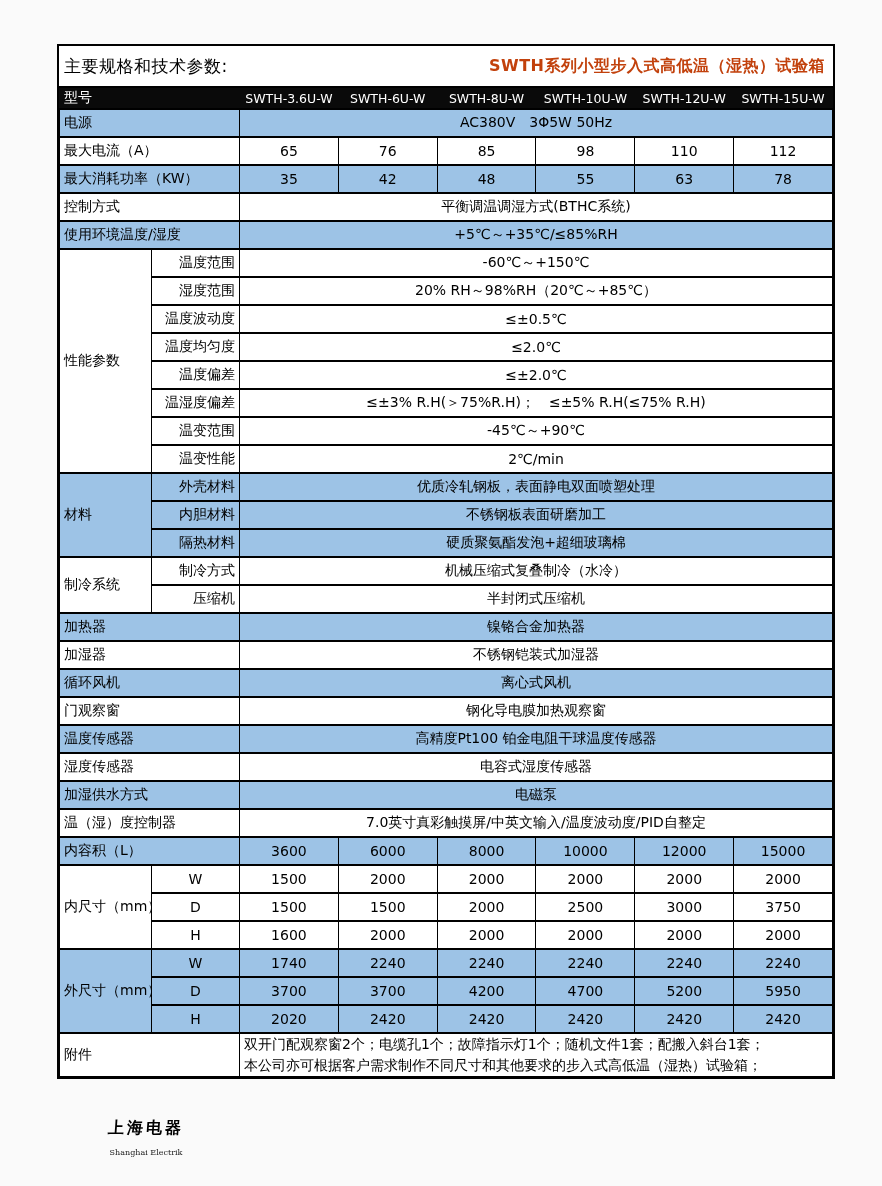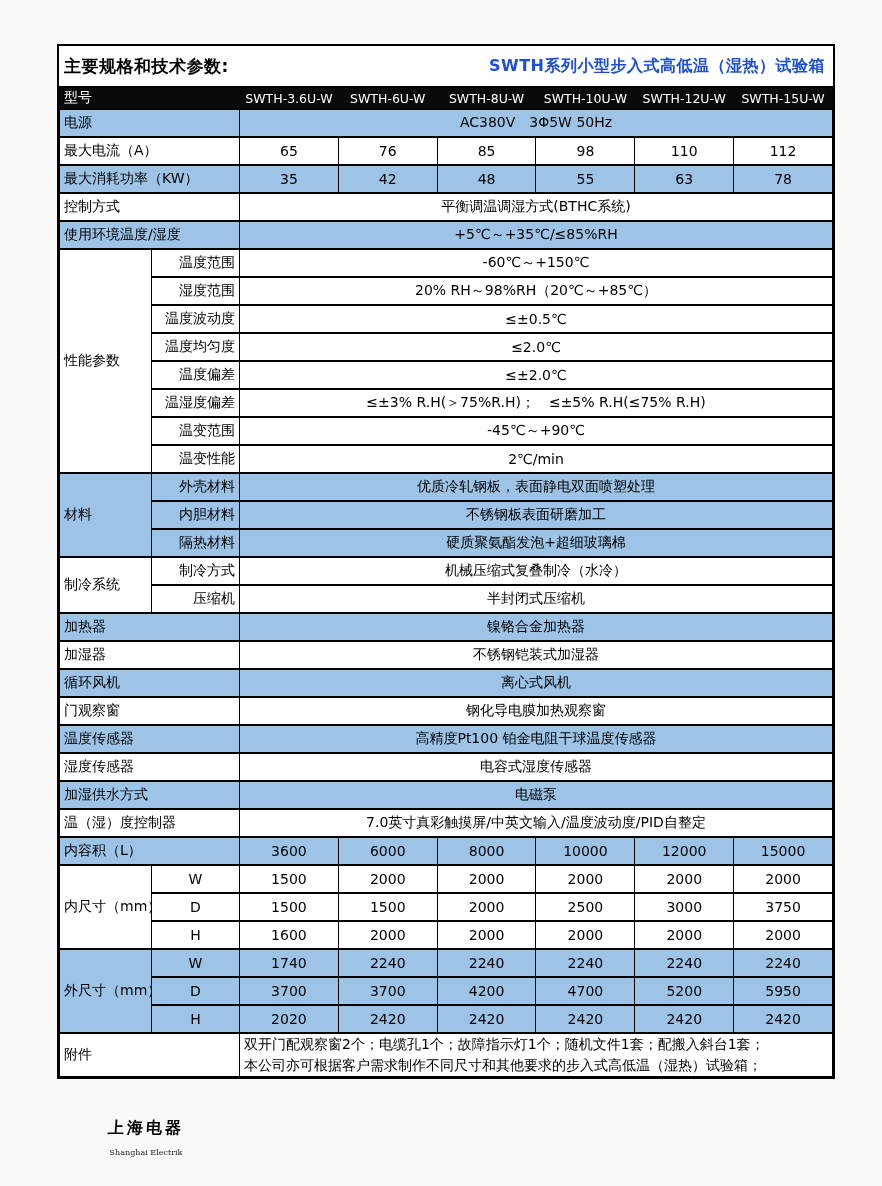--- a/index.html
+++ b/index.html
@@ -10,22 +10,22 @@
     color:#000;
   }
   .sheet{
     position:absolute;left:57px;top:44px;width:778px;
     background:#fff;border:2px solid #000;box-sizing:border-box;
   }
   .title-bar{
     display:flex;justify-content:space-between;align-items:center;
     height:40px;padding:0 8px 0 5px;background:#fff;
   }
-  .title-left{font-weight:bold;font-size:17px;color:#000;letter-spacing:0.5px;}
-  .title-right{font-weight:bold;font-size:16px;color:#1d4ed8;letter-spacing:0.5px;}
+  .title-left{font-weight:normal;font-size:17px;color:#000;letter-spacing:0.5px;}
+  .title-right{font-weight:bold;font-size:16px;color:#c2410c;letter-spacing:0.5px;}
   table.spec{border-collapse:collapse;width:100%;table-layout:fixed;}
   table.spec td{
     border:1px solid #000;border-top-width:2px;
     height:26px;padding:0 4px;font-size:14px;
     overflow:hidden;white-space:nowrap;vertical-align:middle;
   }
   tr.blue td{background:#9DC3E6;}
   tr.white td{background:#fff;}
   tr.model-row td{
     background:#0A0A0A;color:#fff;font-size:12.5px;

